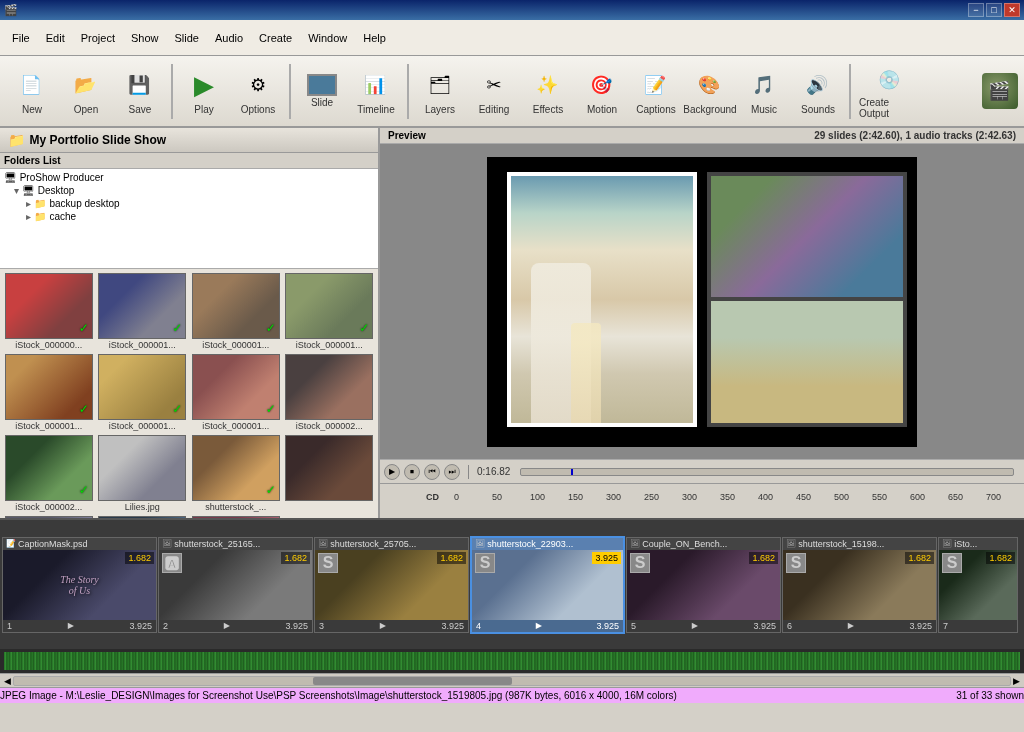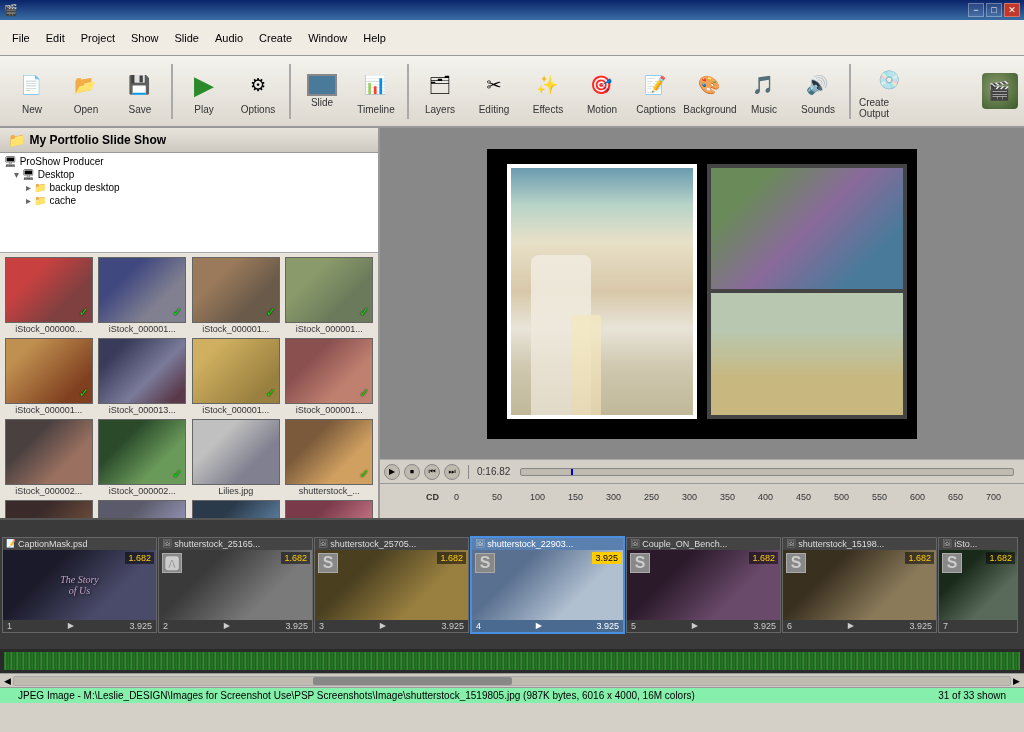--- a/index.html
+++ b/index.html
@@ -74,21 +74,21 @@
     .slide-bottom { background: #3a3a3a; display: flex; align-items: center; justify-content: space-between; padding: 1px 4px; }
     .slide-num { color: #ccc; font-size: 9px; }
     .slide-time { color: #ccc; font-size: 9px; }
     .play-btn-small { color: #ccc; font-size: 8px; }
 
     
     #audio-row { height: 24px; background: #2a2a2a; display: flex; align-items: center; padding: 0 2px; }
     #waveform { flex: 1; height: 18px; background: repeating-linear-gradient(90deg, #1a5a1a 0px, #2a8a2a 2px, #1a5a1a 4px); margin: 0 2px; }
 
     
-    #status-bar { background: #86efac; border-top: 1px solid #999; height: 16px; display: flex; align-items: center; justify-content: space-between; padding: 0 18px; font-size: 10px; }
+    #status-bar { background: #f0abfc; border-top: 1px solid #999; height: 16px; display: flex; align-items: center; justify-content: space-between; padding: 0 0; font-size: 10px; }
 
     
     #h-scroll { background: #d0ccc4; border-top: 1px solid #999; height: 14px; display: flex; align-items: center; padding: 0 2px; }
     .scroll-track { flex: 1; background: #c0bbb0; height: 10px; border: 1px solid #aaa; border-radius: 2px; position: relative; }
     .scroll-thumb { position: absolute; left: 30%; width: 20%; height: 8px; background: #888; border-radius: 2px; top: 0; }
 
     
     .t1 { background: linear-gradient(135deg, #c84040 30%, #804040 70%); }
     .t2 { background: linear-gradient(135deg, #404880 30%, #808090 70%); }
     .t3 { background: linear-gradient(135deg, #9a7a5a 30%, #6a5a4a 70%); }
@@ -253,20 +253,23 @@
   </div>
 </div>
 
 <div id="main" style="display:flex; height:390px;">
 
   <div id="left-panel">
     <div id="portfolio-header">
       <span style="color:#4a7a4a; font-size:14px;">📁</span>
       <span>My Portfolio Slide Show</span>
     </div>
+    <div id="folders-list-header">
+      <span>Folders List</span>
+    </div>
     <div id="folder-tree">
       <div class="folder-item" style="padding-left:2px;">
         <span class="folder-icon">🖥</span>
         <span>ProShow Producer</span>
       </div>
       <div class="folder-item" style="padding-left:12px;">
         <span style="color:#666;">▾</span>
         <span class="folder-icon">🖥</span>
         <span>Desktop</span>
       </div>
@@ -310,24 +313,20 @@
           <div class="thumb-label">iStock_000001...</div>
         </div>
 
         <div class="thumb-item">
           <div class="thumb-img t5">
               <span class="green-check">✓</span>
             </div>
           <div class="thumb-label">iStock_000001...</div>
         </div>
         <div class="thumb-item">
-          <div class="thumb-img t6"></div>
-          <div class="thumb-label">iStock_000013...</div>
-        </div>
-        <div class="thumb-item">
           <div class="thumb-img t7">
               <span class="green-check">✓</span>
             </div>
           <div class="thumb-label">iStock_000001...</div>
         </div>
         <div class="thumb-item">
           <div class="thumb-img t8">
               <span class="green-check">✓</span>
             </div>
           <div class="thumb-label">iStock_000001...</div>
@@ -369,20 +368,24 @@
         <div class="thumb-item">
           <div class="thumb-img t16"></div>
 
         </div>
 
       </div>
     </div>
   </div>
 
   <div id="right-panel">
+    <div id="preview-header">
+      <span>Preview</span>
+      <span style="font-size:10px; color:#333;">29 slides (2:42.60), 1 audio tracks (2:42.63)</span>
+    </div>
 
     <div id="preview-area">
       <div id="preview-canvas">
 
         <div class="preview-left">
           <div style="width:100%; height:100%; background: linear-gradient(to bottom, #6a9ab0 0%, #b8d4c8 15%, #e8e0c8 30%, #d8c8a8 50%, #e8e4d8 65%, #d0c8b0 80%, #c0b898 100%); position:relative;">
 
             <div style="position:absolute; bottom:0; left:20px; width:60px; height:160px; background: linear-gradient(to bottom, #f0ece0 30%, #e8e0d0 100%); border-radius: 8px 8px 0 0; opacity:0.85;"></div>
             <div style="position:absolute; bottom:0; left:60px; width:30px; height:100px; background: linear-gradient(to bottom, #f4e8c0 20%, #e8d8b0 100%); border-radius: 4px 4px 0 0; opacity:0.8;"></div>
           </div>

